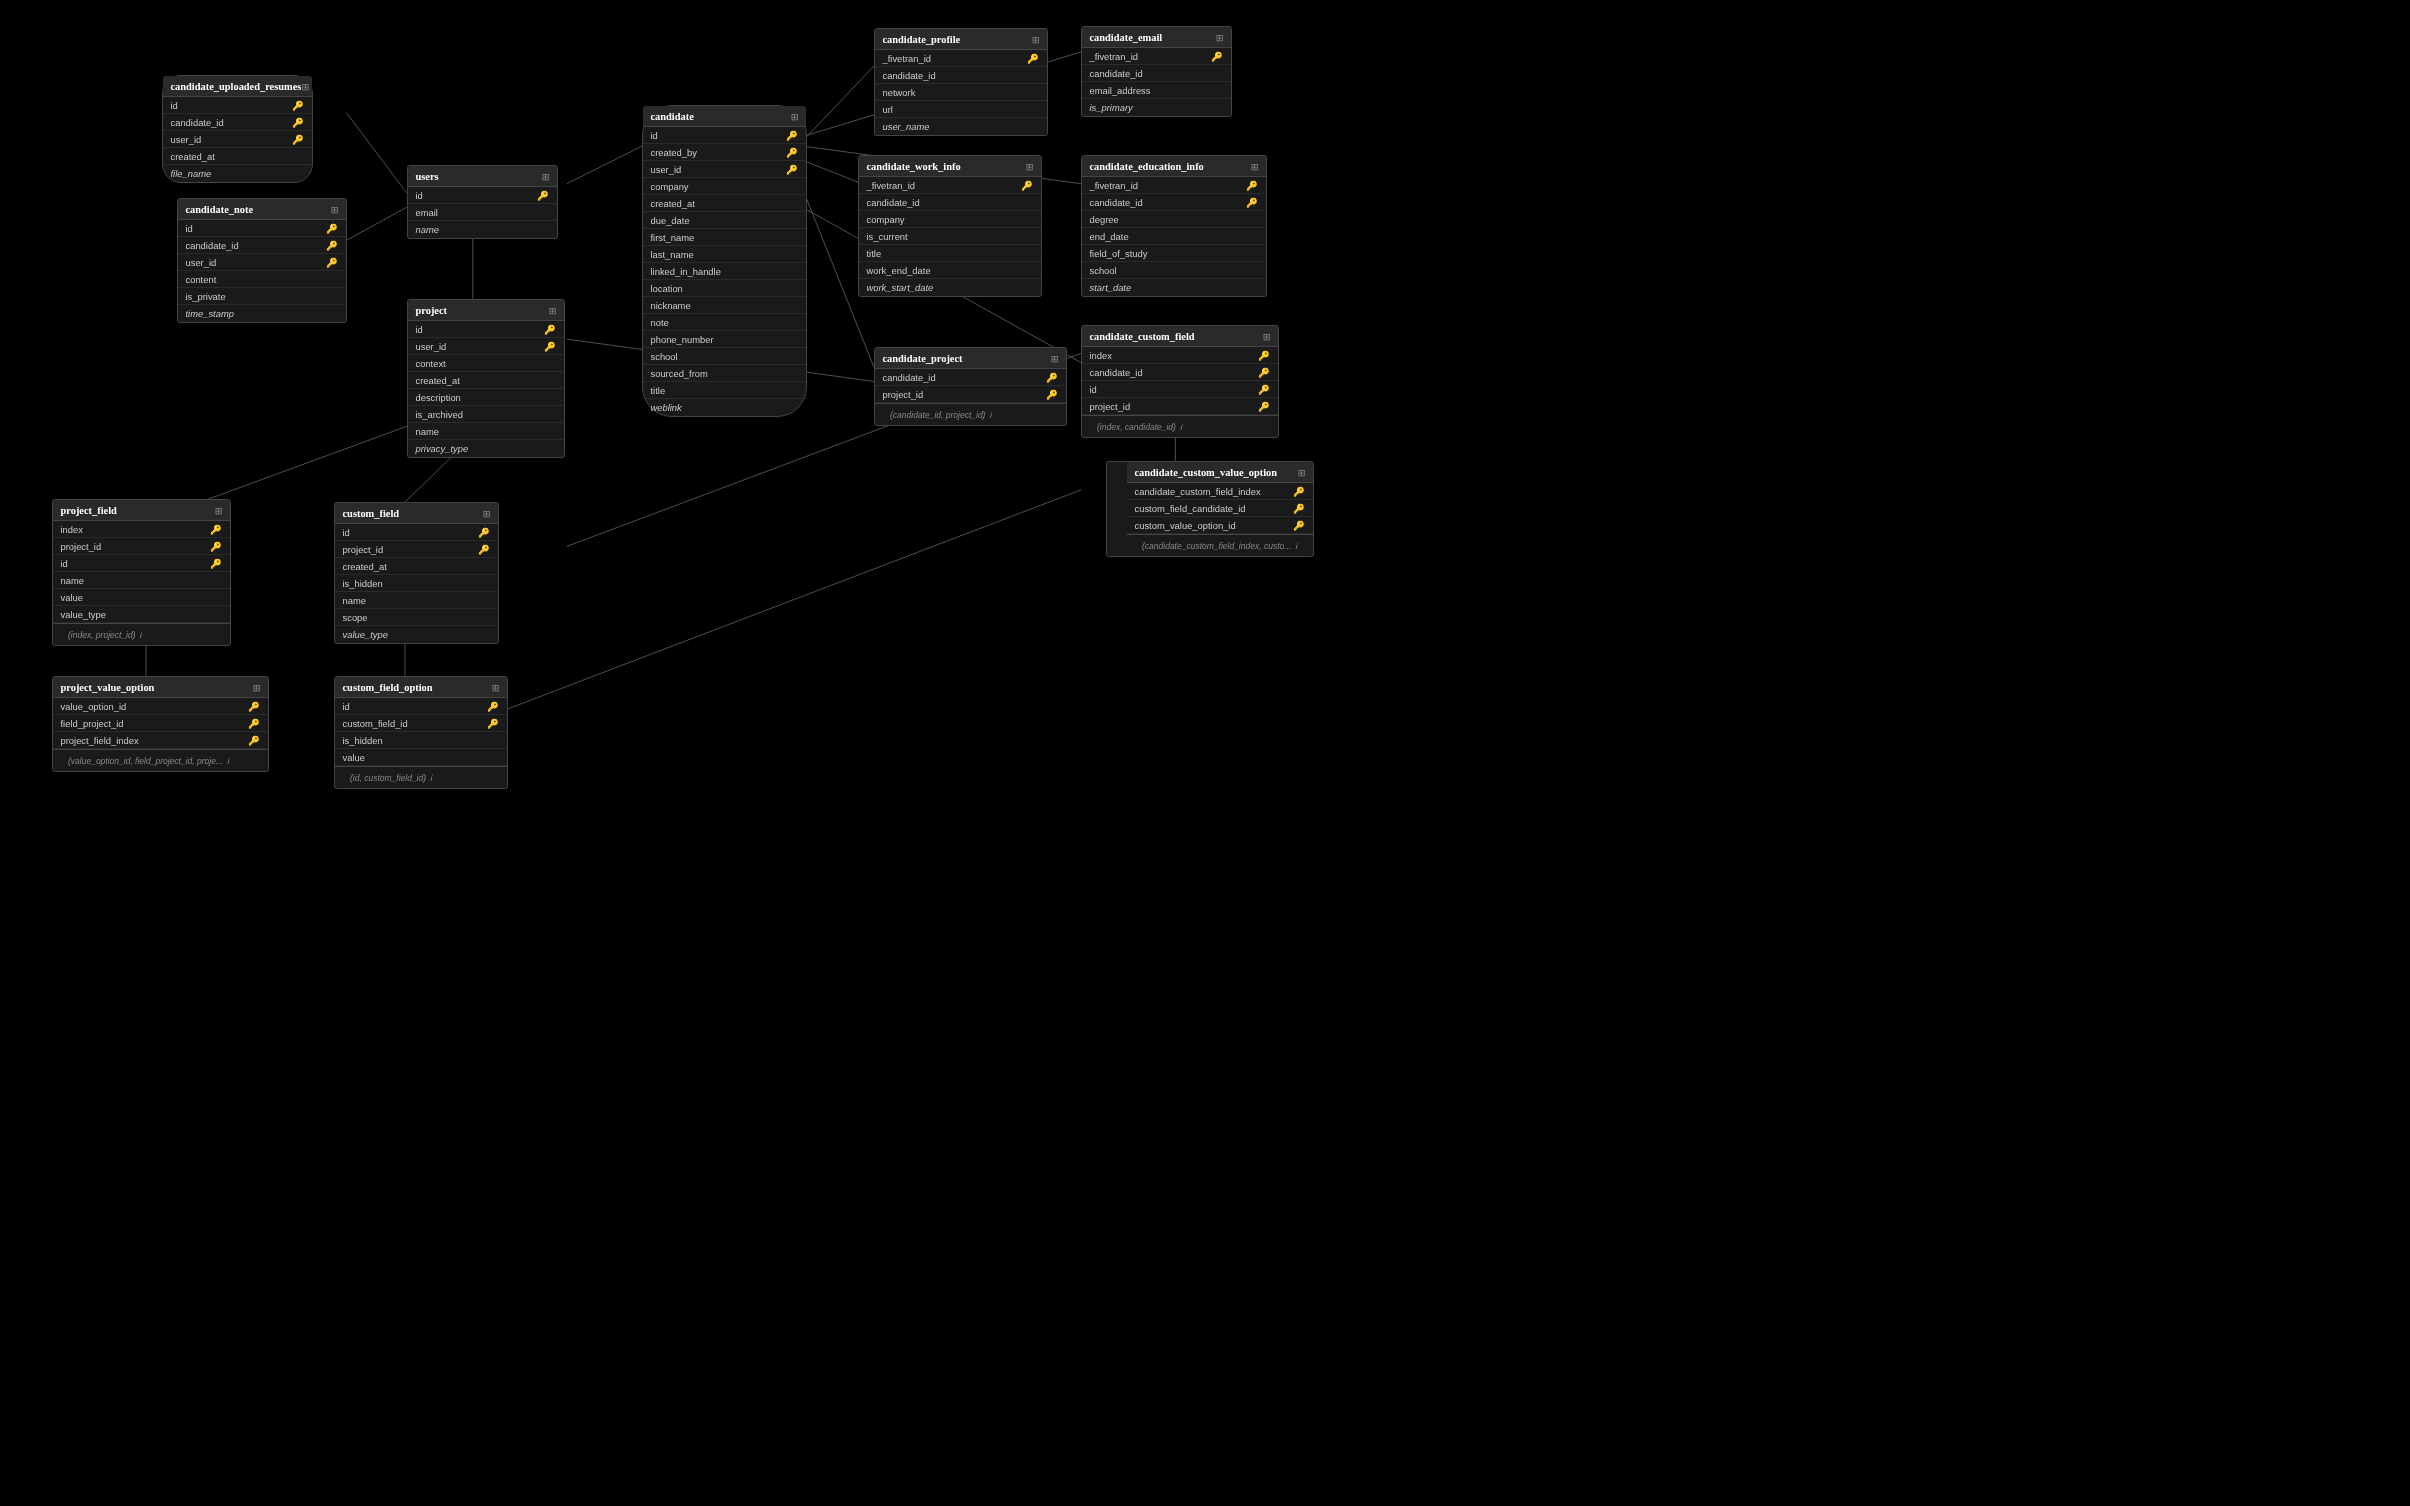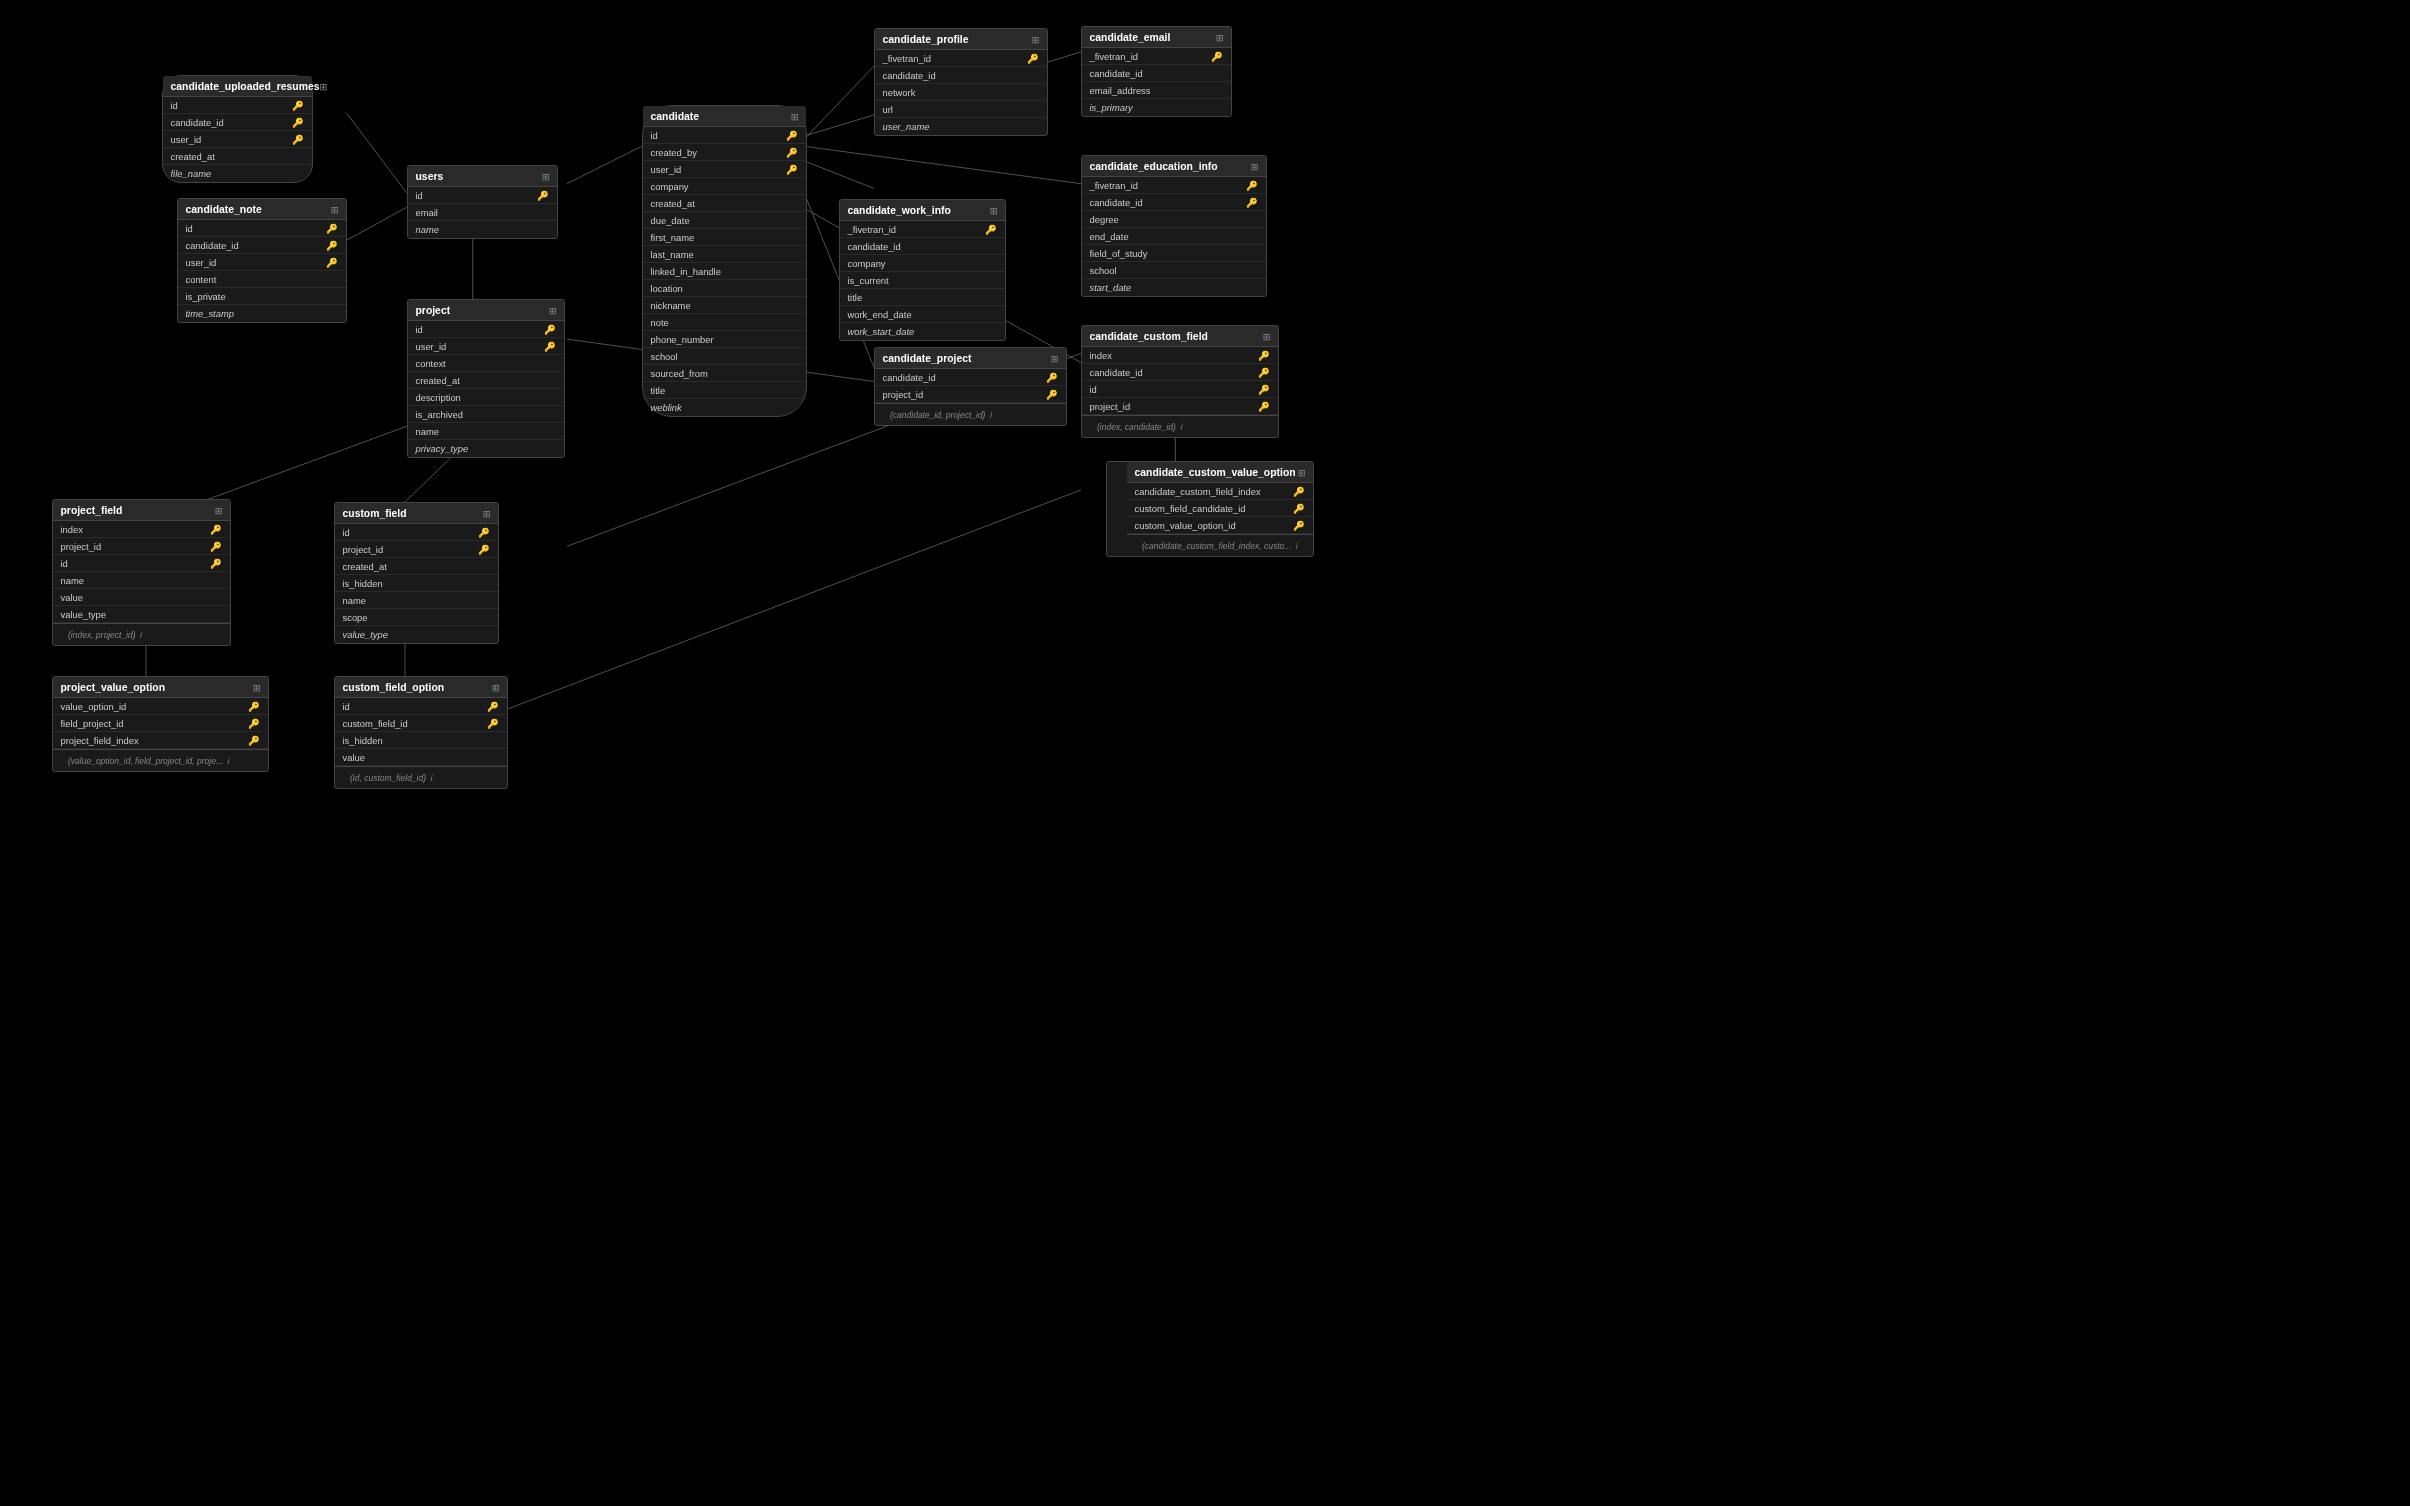--- a/index.html
+++ b/index.html
@@ -39,20 +39,21 @@
       display: flex;
       justify-content: space-between;
       align-items: center;
       border-bottom: 0.9px solid #444;
       border-radius: 2.8px 2.8px 0 0;
     }
     .table-header-title {
       font-weight: bold;
       font-size: 10.4px;
       color: #fff;
+      font-family: Liberation Serif, serif;
     }
     .table-header-icon {
       color: #888;
       font-size: 9.4px;
     }
     .table-row {
       display: flex;
       justify-content: space-between;
       align-items: center;
       padding: 1.9px 7.5px;
@@ -315,21 +316,21 @@
       <span class="field-name">network</span>
     </div>
     <div class="table-row">
       <span class="field-name">url</span>
     </div>
     <div class="table-row">
       <span class="field-name">user_name</span>
     </div>
   </div>
 
-  <div class="table-card" style="left:839px; top:155px; width:167px;margin-top:44px;">
+  <div class="table-card" style="left:858px; top:155px; width:184px;">
     <div class="table-header">
       <span class="table-header-title">candidate_work_info</span>
       <span class="table-header-icon">⊞</span>
     </div>
     <div class="table-row">
       <span class="field-name">_fivetran_id</span>
       <span class="key-icon">🔑</span>
     </div>
     <div class="table-row">
       <span class="field-name">candidate_id</span>

